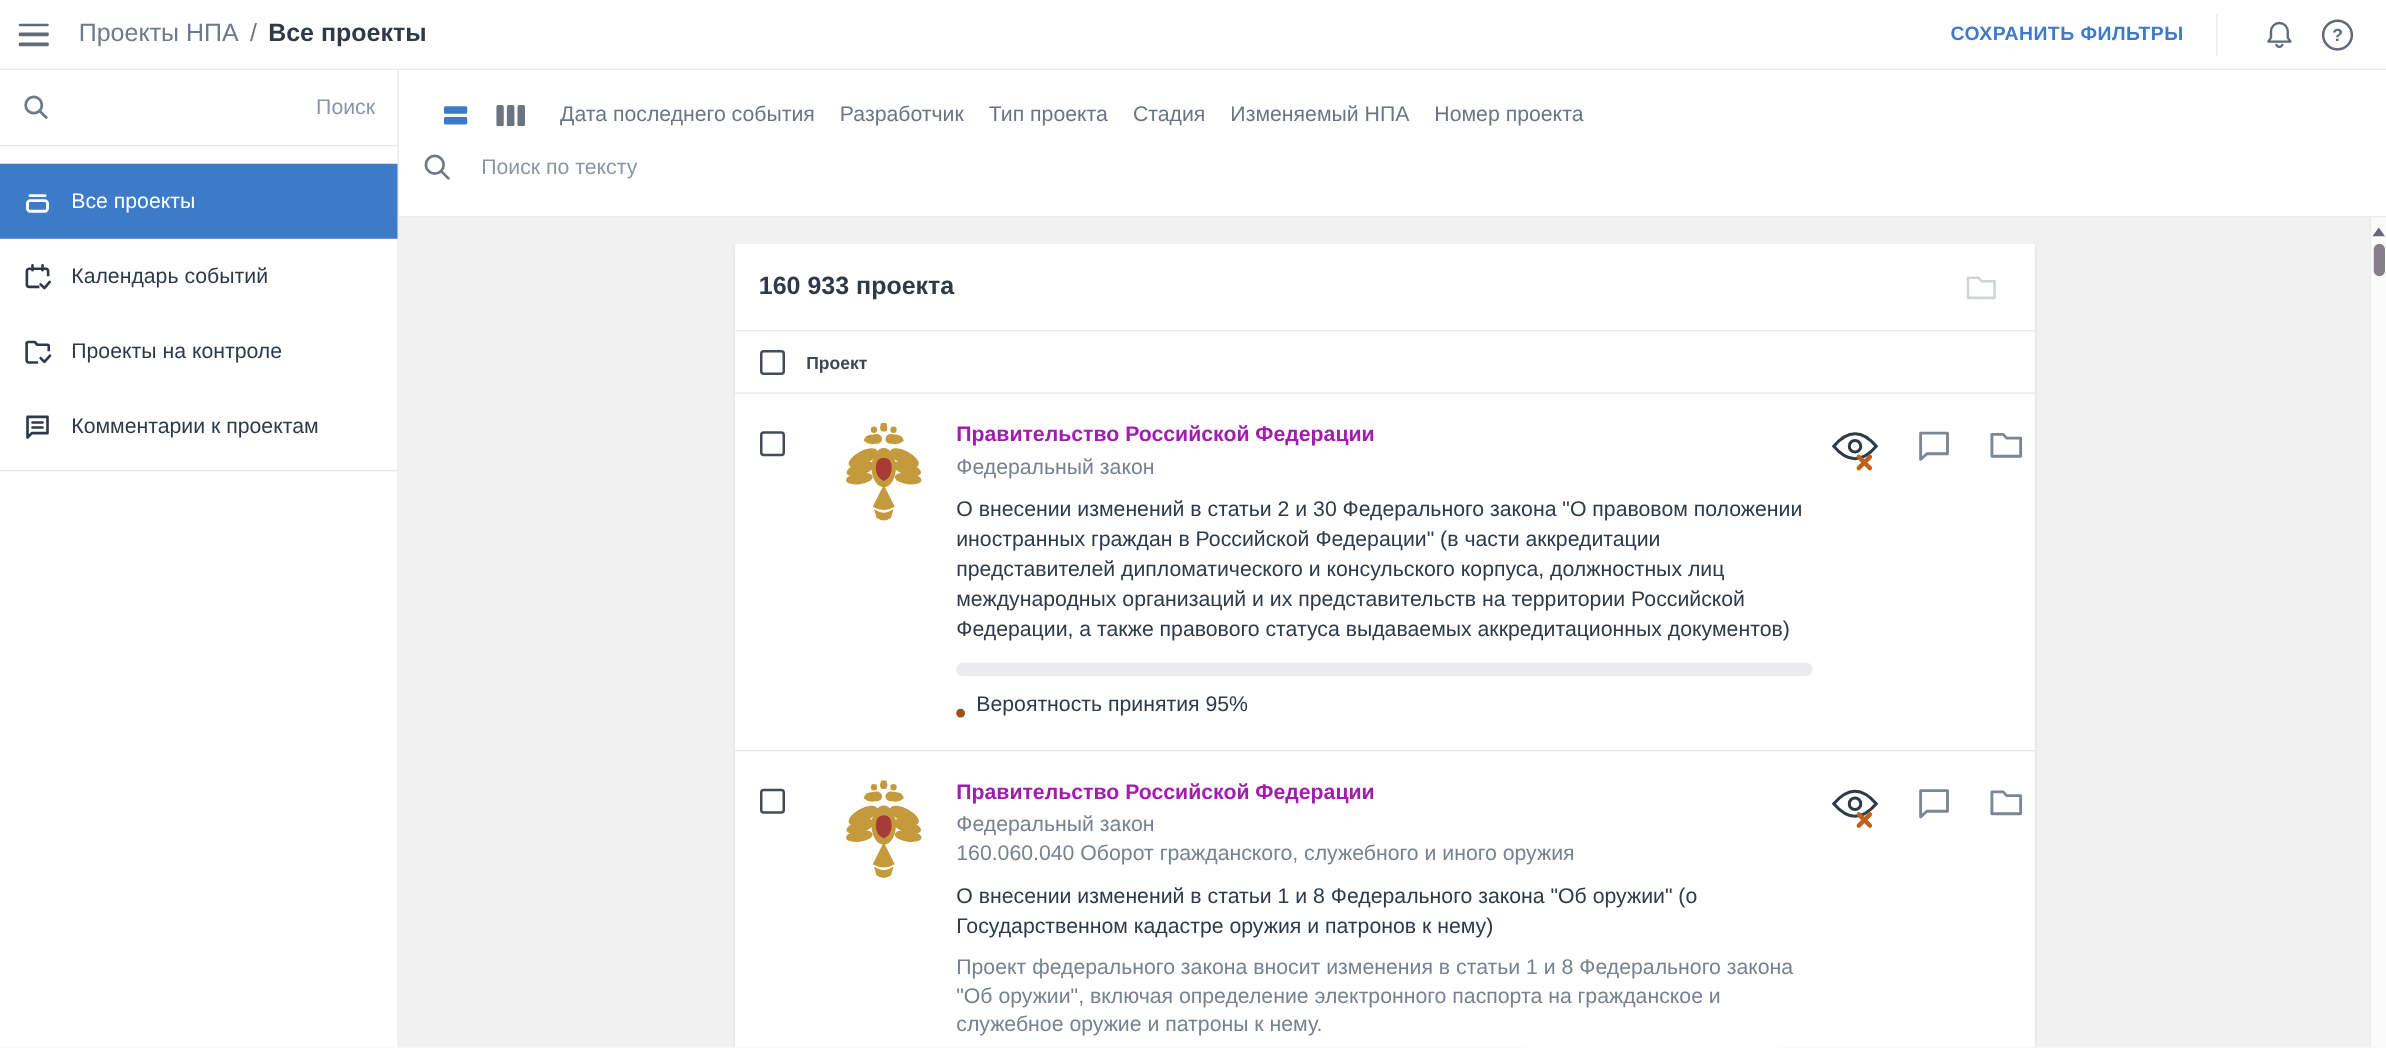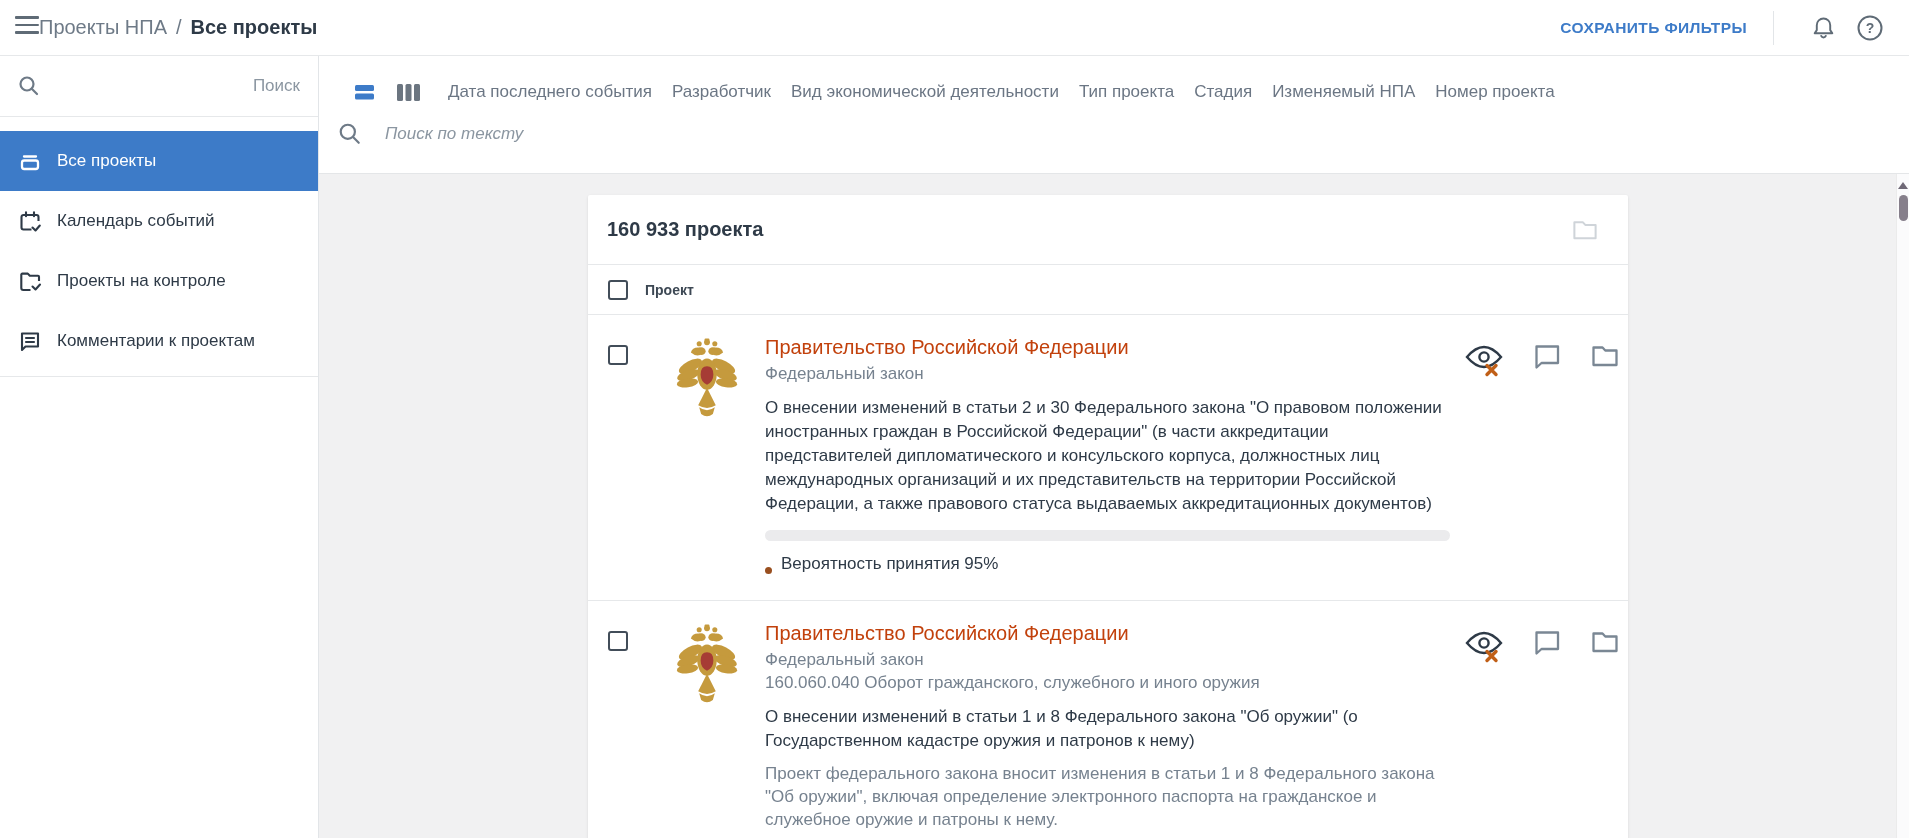--- a/index.html
+++ b/index.html
@@ -7,21 +7,21 @@
   body {
     font-family:"Liberation Sans","DejaVu Sans",sans-serif;
     color:#2e3a47; background:#ffffff; font-size:17px;
   }
 
   
   .topbar {
     height:56px; display:flex; align-items:center; justify-content:space-between;
     border-bottom:1px solid #e6e8ea; background:#fff; padding:0 22px 0 15px;
   }
-  .topbar-left { display:flex; gap:0; }
+  .topbar-left { display:flex; align-items:center; gap:24px; }
   .hamburger { width:24px; height:18px; display:flex; flex-direction:column; justify-content:space-between; cursor:pointer; }
   .hamburger span { display:block; height:2.6px; background:#5f6b76; border-radius:1px; }
   .breadcrumb { font-size:20px; display:flex; gap:9px; align-items:baseline; }
   .breadcrumb .bc-section { color:#6e7a87; cursor:pointer; }
   .breadcrumb .bc-sep { color:#6e7a87; }
   .breadcrumb .bc-current { color:#2e3a47; font-weight:600; }
   .topbar-right { display:flex; align-items:center; }
   .save-filters {
     background:none; border:none; color:#3d7bc8; font-family:inherit;
     font-size:15.5px; font-weight:600; letter-spacing:.4px; cursor:pointer; padding:6px 2px;
@@ -58,21 +58,21 @@
     background:#fff; border-bottom:1px solid #e4e6e8; z-index:2;
   }
   .filter-row { display:flex; align-items:center; gap:20px; padding:20px 0 0 36px; height:52px; }
   .view-toggle { display:flex; align-items:center; gap:23px; margin-right:8px; }
   .filter-chip {
     background:none; border:none; font-family:inherit; font-size:17px;
     color:#6b7684; cursor:pointer; padding:2px 0; white-space:nowrap;
   }
   .text-search-row { display:flex; align-items:center; gap:23px; padding:14px 0 0 19px; }
   .text-search-row input {
-    border:none; outline:none; font-family:inherit; font-size:17px; color:#2e3a47; width:700px;font-style:italic;
+    border:none; outline:none; font-family:inherit; font-size:17px; color:#2e3a47; width:700px;
   }
   .text-search-row input::placeholder { color:#8b96a1; }
 
   
   .card {
     position:absolute; left:269px; top:139px; width:1040px;
     background:#fff; border-radius:2px; box-shadow:0 1px 3px rgba(0,0,0,.10);
   }
   .card-title-row {
     height:70px; display:flex; align-items:center; justify-content:space-between;
@@ -89,21 +89,21 @@
     width:20px; height:20px; border:2px solid #424d59; border-radius:3px;
     background:#fff; flex:none; cursor:pointer; display:inline-block;
   }
 
   .project-row { display:flex; padding:22px 24px 0 20px; border-bottom:1px solid #e6e8ea; }
   .project-row .checkbox { margin-top:8px; }
   .row-1 { height:286px; }
   .row-2 { height:286px; }
   .emblem { width:64px; margin:0 25px 0 48px; flex:none; padding-top:0; }
   .row-body { width:685px; flex:none; }
-  .org { font-size:20px; font-weight:400; line-height:21px; color:#c2410c; margin-bottom:4px; }
+  .org { font-size:17px; font-weight:700; line-height:21px; color:#a21caf; margin-bottom:4px; }
   .muted { font-size:17px; line-height:23px; color:#76828f; }
   .row-title { font-size:17px; line-height:24px; color:#2e3a47; margin-top:11px; }
   .desc { margin-top:9px; }
   .progress-track { margin-top:14px; height:11px; border-radius:6px; background:#ebebed; width:100%; }
   .probability { display:flex; align-items:flex-end; gap:9px; margin-top:13px; font-size:17px; color:#2e3a47; }
   .prob-dot { width:7px; height:7px; border-radius:50%; background:#994f1f; flex:none; }
   .row-actions { display:flex; gap:24px; margin-left:12px; padding-top:4px; align-items:flex-start; }
   .row-actions .icon-btn { margin:0; padding:2px; }
 
   
@@ -204,21 +204,20 @@
             <rect x="0" y="9.5" width="19" height="6" rx="1.5" fill="#3d7bc8"></rect>
           </svg>
           <svg width="23" height="17" viewBox="0 0 23 17" style="cursor:pointer">
             <rect x="0" y="0" width="6" height="17" rx="1.5" fill="#6b7580"></rect>
             <rect x="8.5" y="0" width="6" height="17" rx="1.5" fill="#6b7580"></rect>
             <rect x="17" y="0" width="6" height="17" rx="1.5" fill="#6b7580"></rect>
           </svg>
         </div>
         <button class="filter-chip">Дата последнего события</button>
         <button class="filter-chip">Разработчик</button>
-        <button class="filter-chip">Вид экономической деятельности</button>
         <button class="filter-chip">Тип проекта</button>
         <button class="filter-chip">Стадия</button>
         <button class="filter-chip">Изменяемый НПА</button>
         <button class="filter-chip">Номер проекта</button>
       </div>
       <div class="text-search-row">
         <svg width="24" height="24" viewBox="0 0 22 22">
           <circle cx="9" cy="9" r="6.5" fill="none" stroke="#6e7a87" stroke-width="2"></circle>
           <path d="M14 14 l5 5" stroke="#6e7a87" stroke-width="2" stroke-linecap="round"></path>
         </svg>

